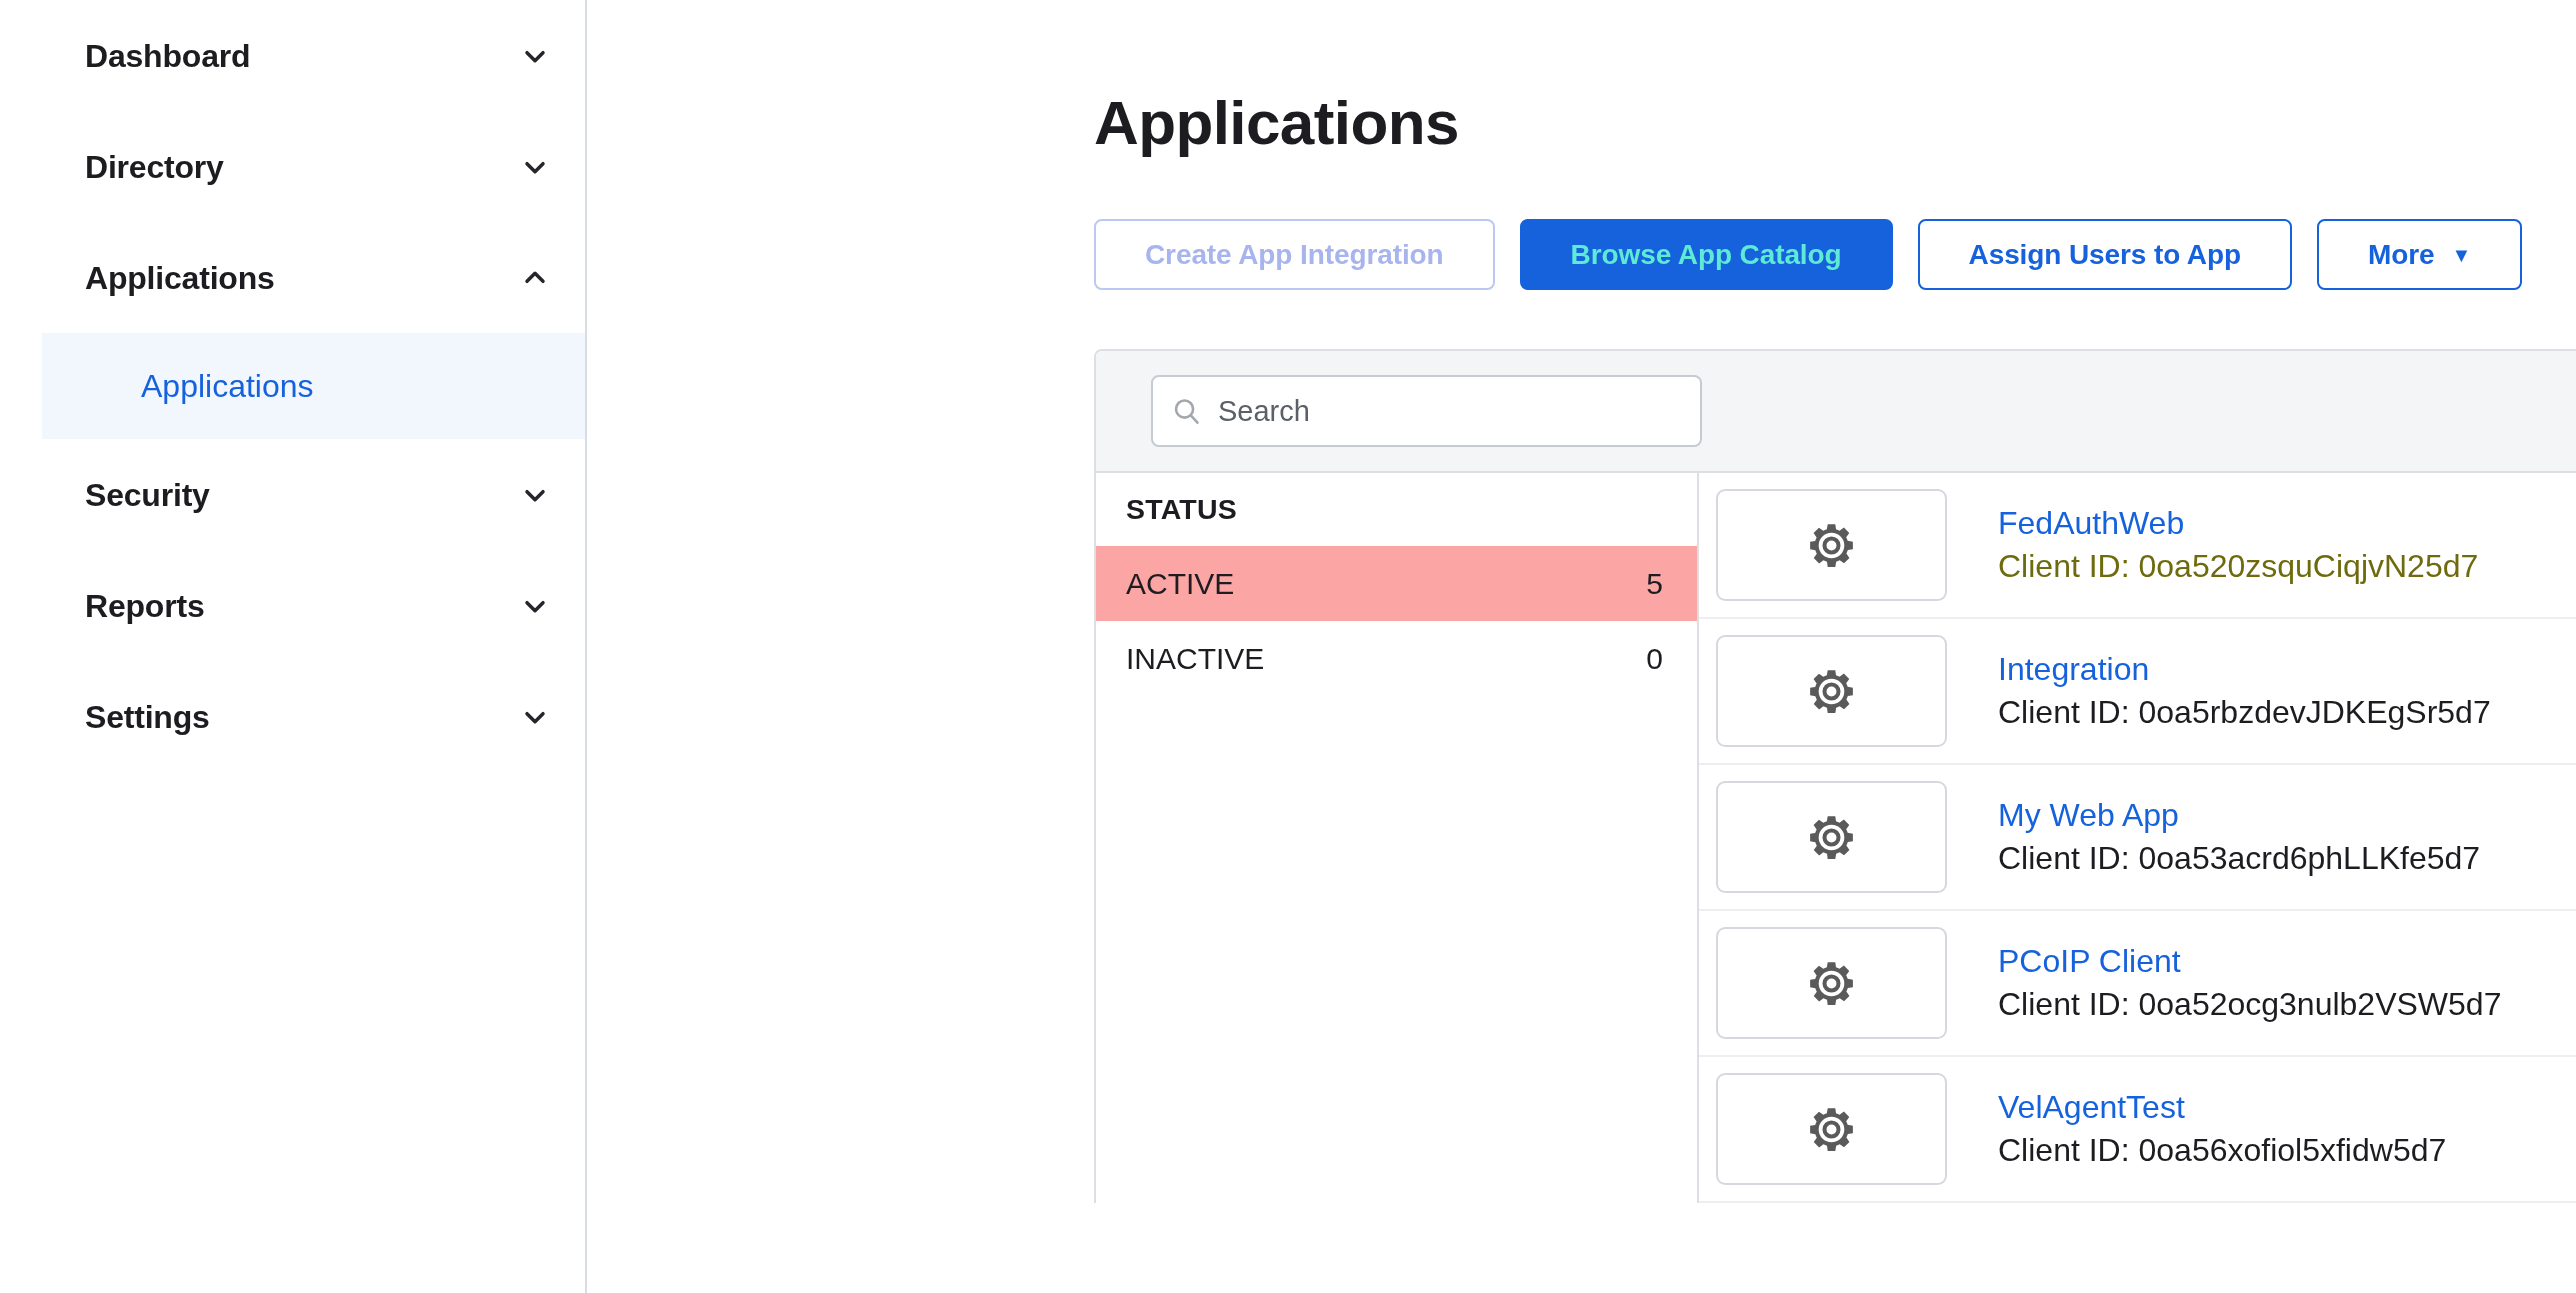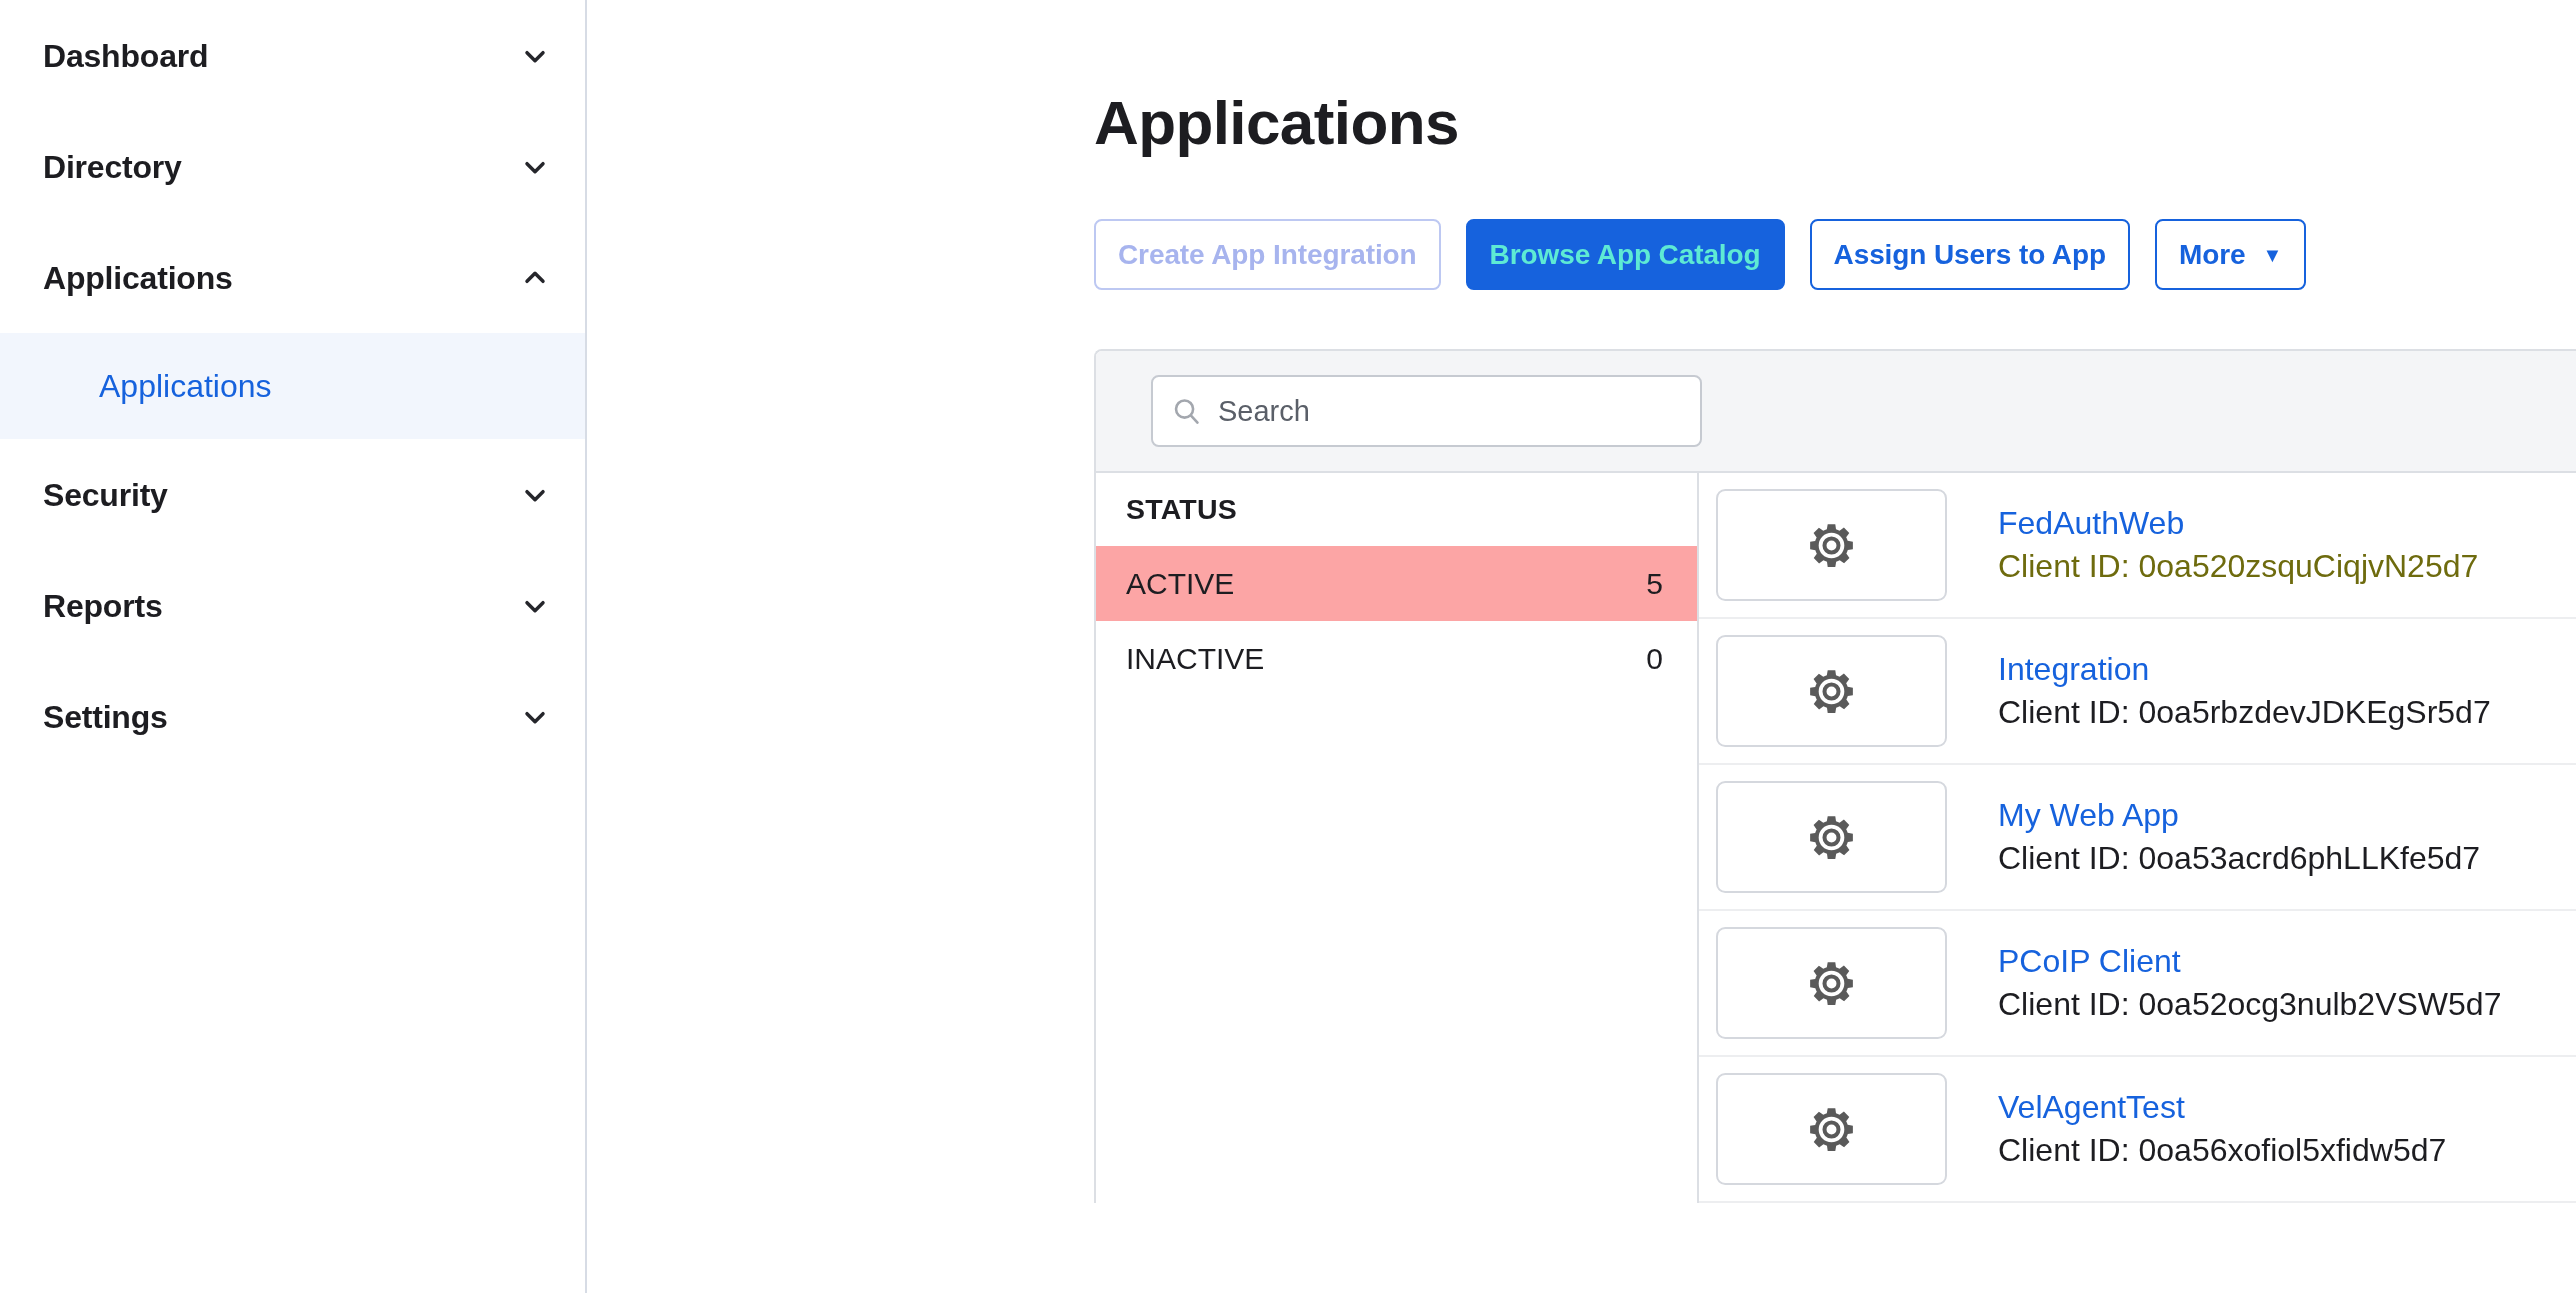--- a/index.html
+++ b/index.html
@@ -27,20 +27,21 @@
     width: 587px;
     height: 1293px;
     flex: 0 0 587px;
     background: #ffffff;
     border-right: 2.3px solid #d7dce5;
     padding-top: 0;
   }
 
   .nav-group {
     position: relative;
+    padding-left: 42px;
   }
 
   .nav-row {
     position: relative;
     display: flex;
     align-items: center;
     justify-content: space-between;
     height: 111px;
     padding: 0 34px 0 43px;
     cursor: pointer;
@@ -115,21 +116,21 @@
     font-weight: 700;
     letter-spacing: -0.1px;
     display: inline-flex;
     align-items: center;
     justify-content: center;
     white-space: nowrap;
     cursor: pointer;
     background: #ffffff;
     border: 2.3px solid #1662dd;
     color: #1662dd;
-    padding: 0 22px;
+    padding: 0 49px;
     line-height: 1;
   }
 
   .btn.disabled {
     border-color: #bdc8f2;
     color: #a7b4ee;
     cursor: default;
   }
 
   .btn.primary {

